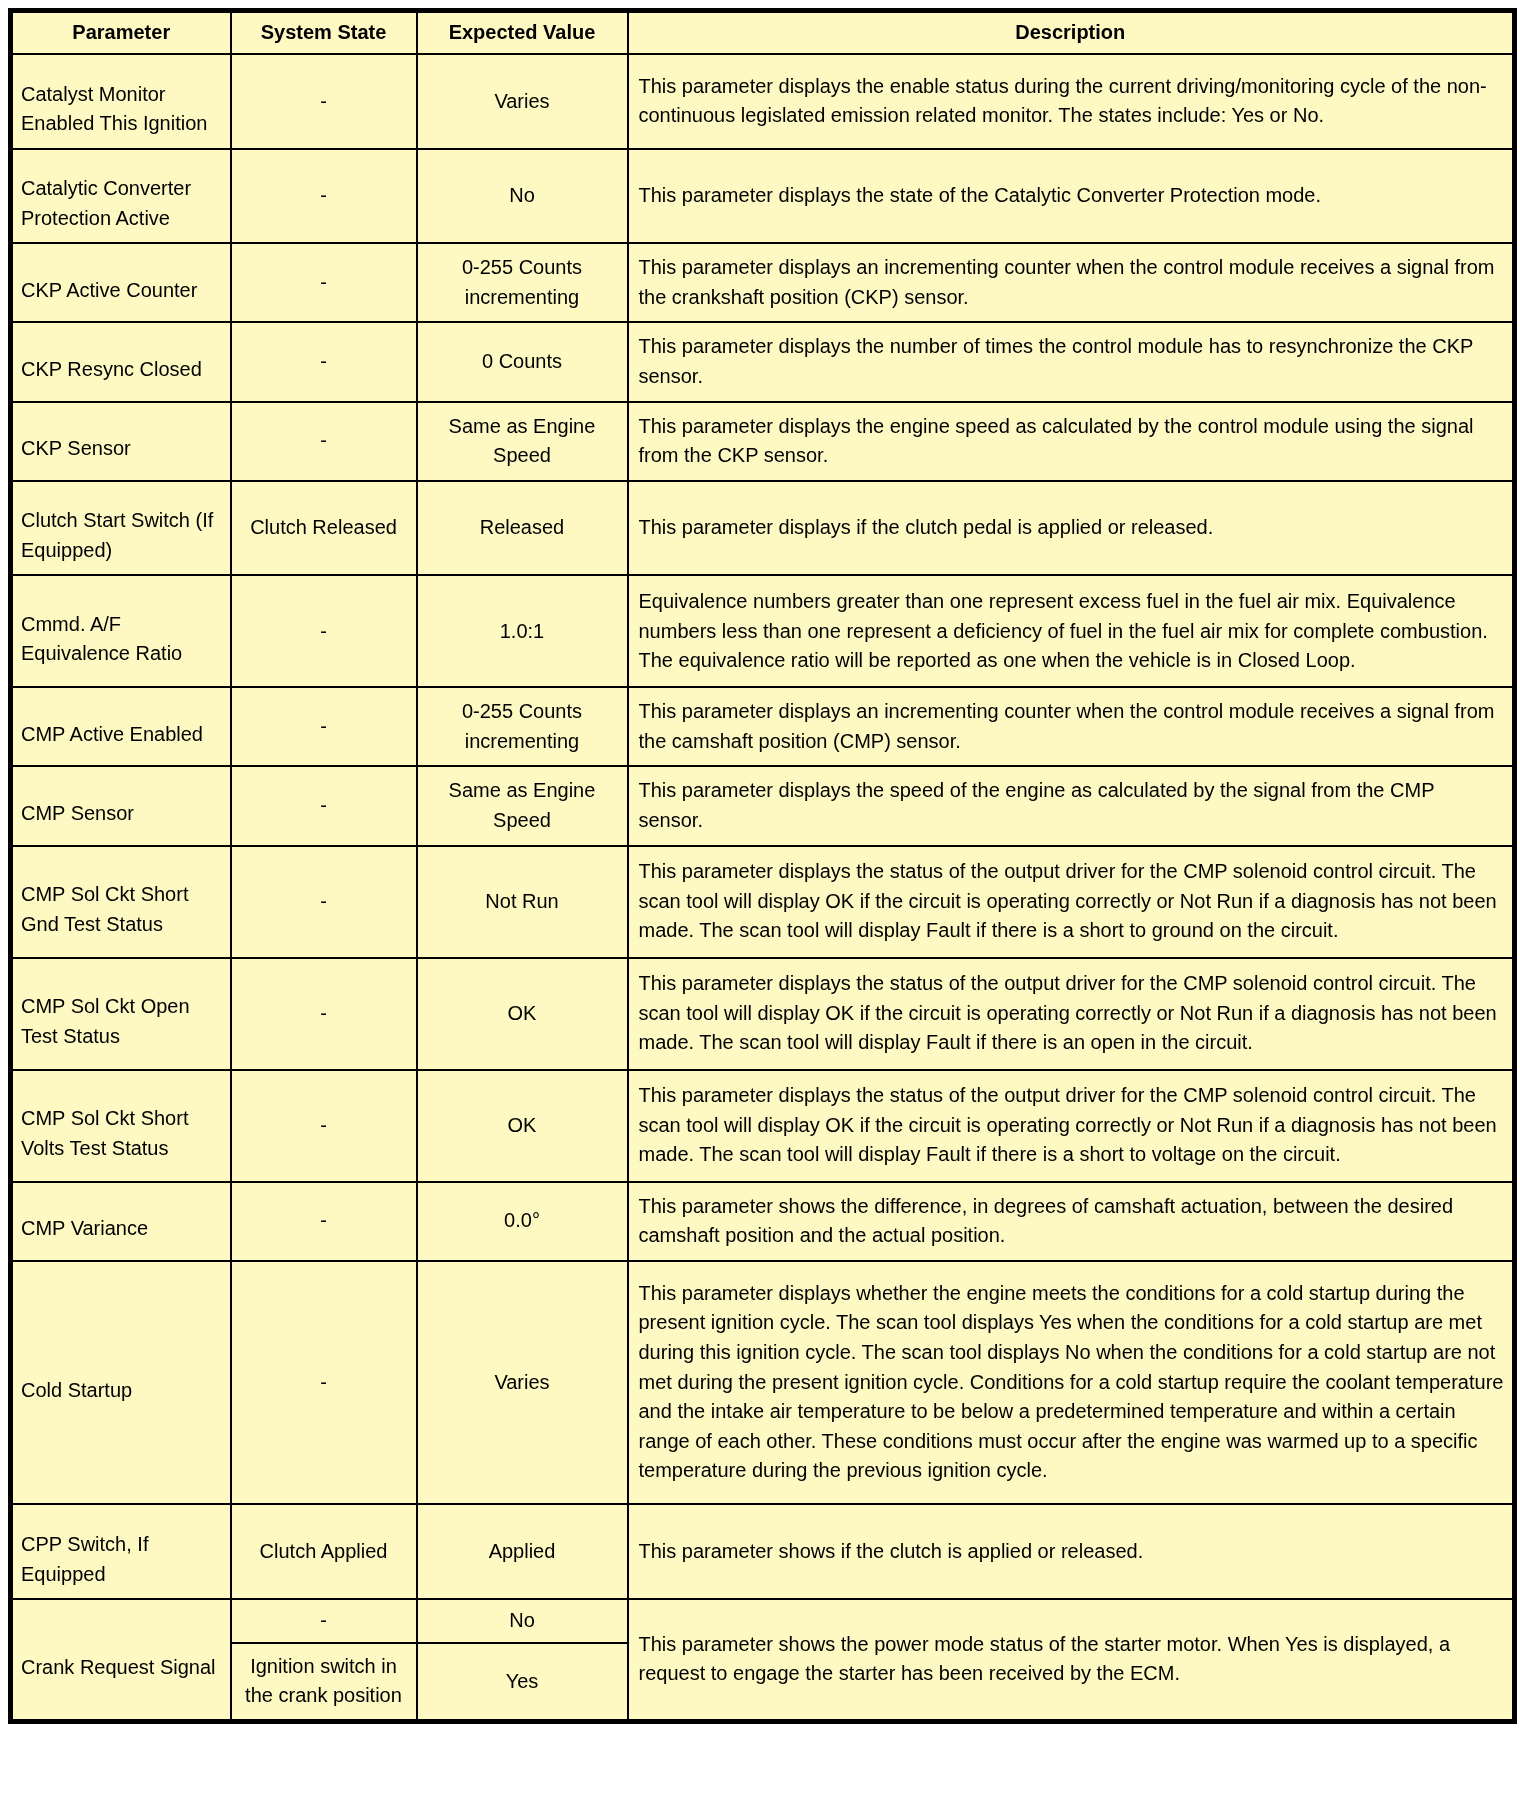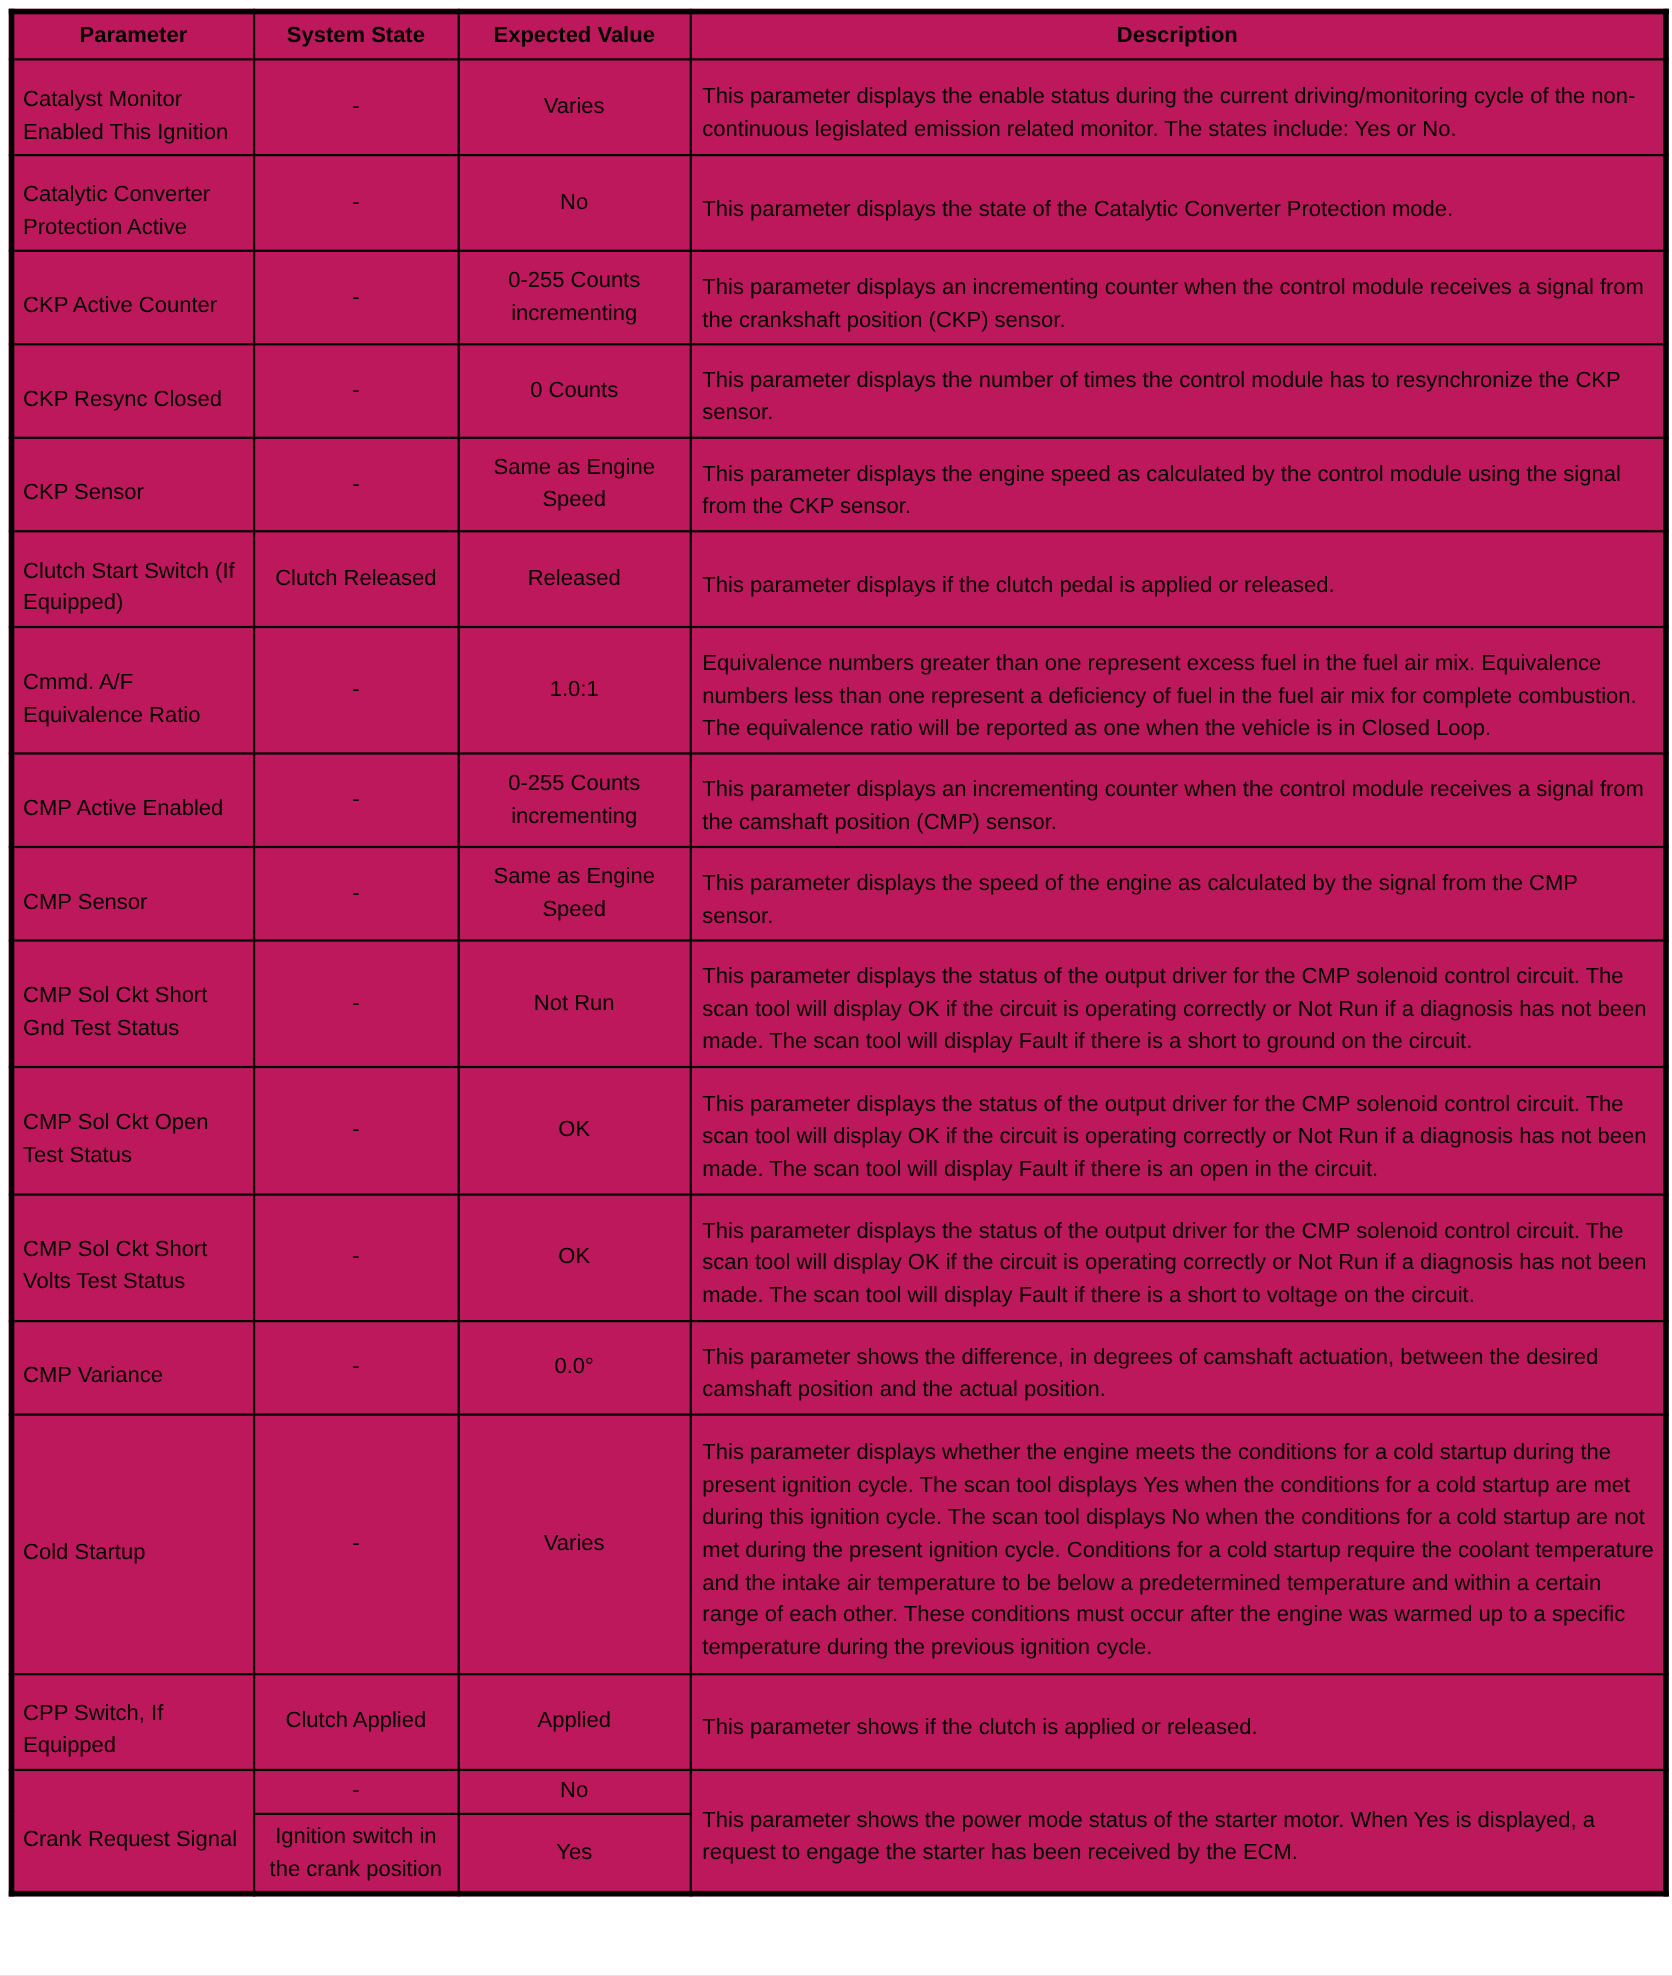--- a/index.html
+++ b/index.html
@@ -13,21 +13,21 @@
     font-family: "Liberation Sans", sans-serif;
     color: #000000;
     box-sizing: border-box;
     padding: 8px;
   }
   table.param-table {
     border-collapse: collapse;
     table-layout: fixed;
     width: 1504px;
     height: 1716px;
-    background: #be185d;
+    background: #fef9c3;
     border: 5px solid #000000;
   }
   table.param-table th,
   table.param-table td {
     border: 2px solid #000000;
     font-size: 20px;
     line-height: 1.48;
     vertical-align: middle;
     overflow: hidden;
     word-wrap: break-word;
@@ -45,21 +45,21 @@
   td.state {
     text-align: center;
     padding: 4px 10px;
   }
   td.value {
     text-align: center;
     padding: 4px 10px;
   }
   td.desc {
     text-align: left;
-    padding: 17px 8px 5px 10px;
+    padding: 5px 8px 5px 10px;
   }
 </style>
 </head>
 <body>
 
 <table class="param-table">
   <colgroup>
     <col style="width:220px">
     <col style="width:186px">
     <col style="width:211px">

